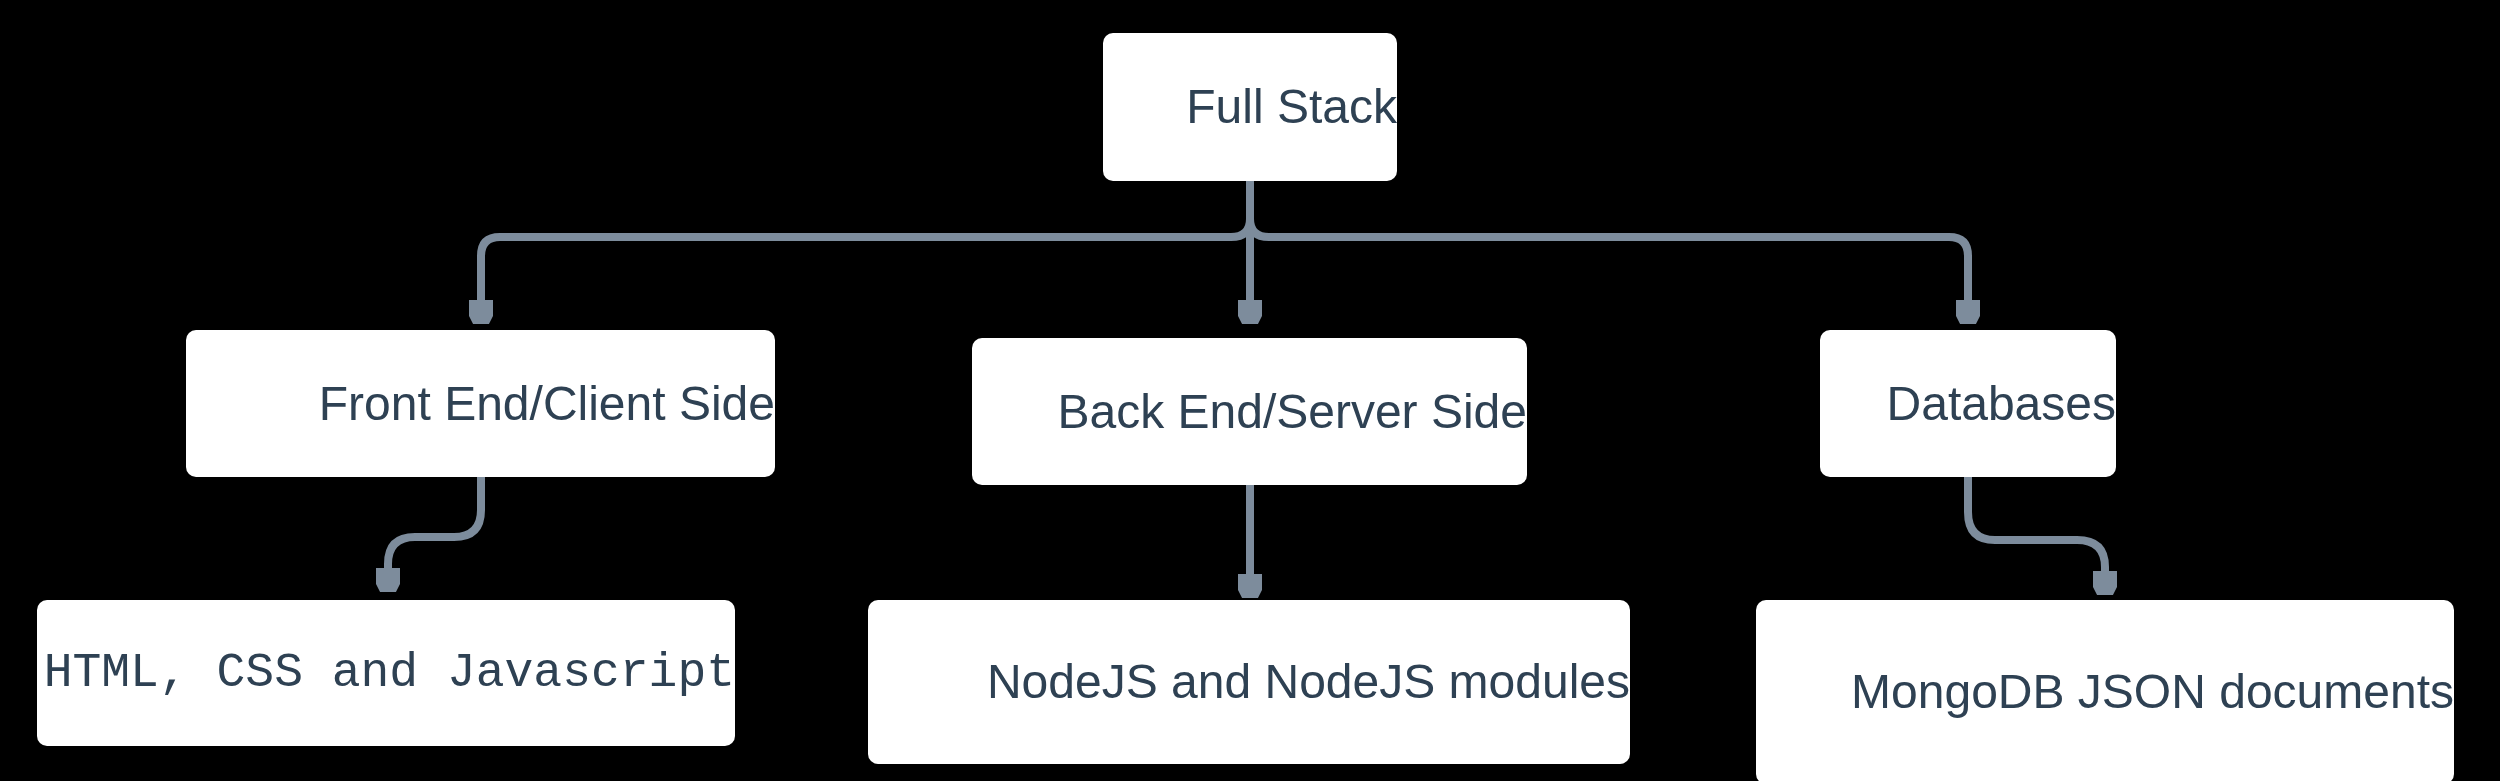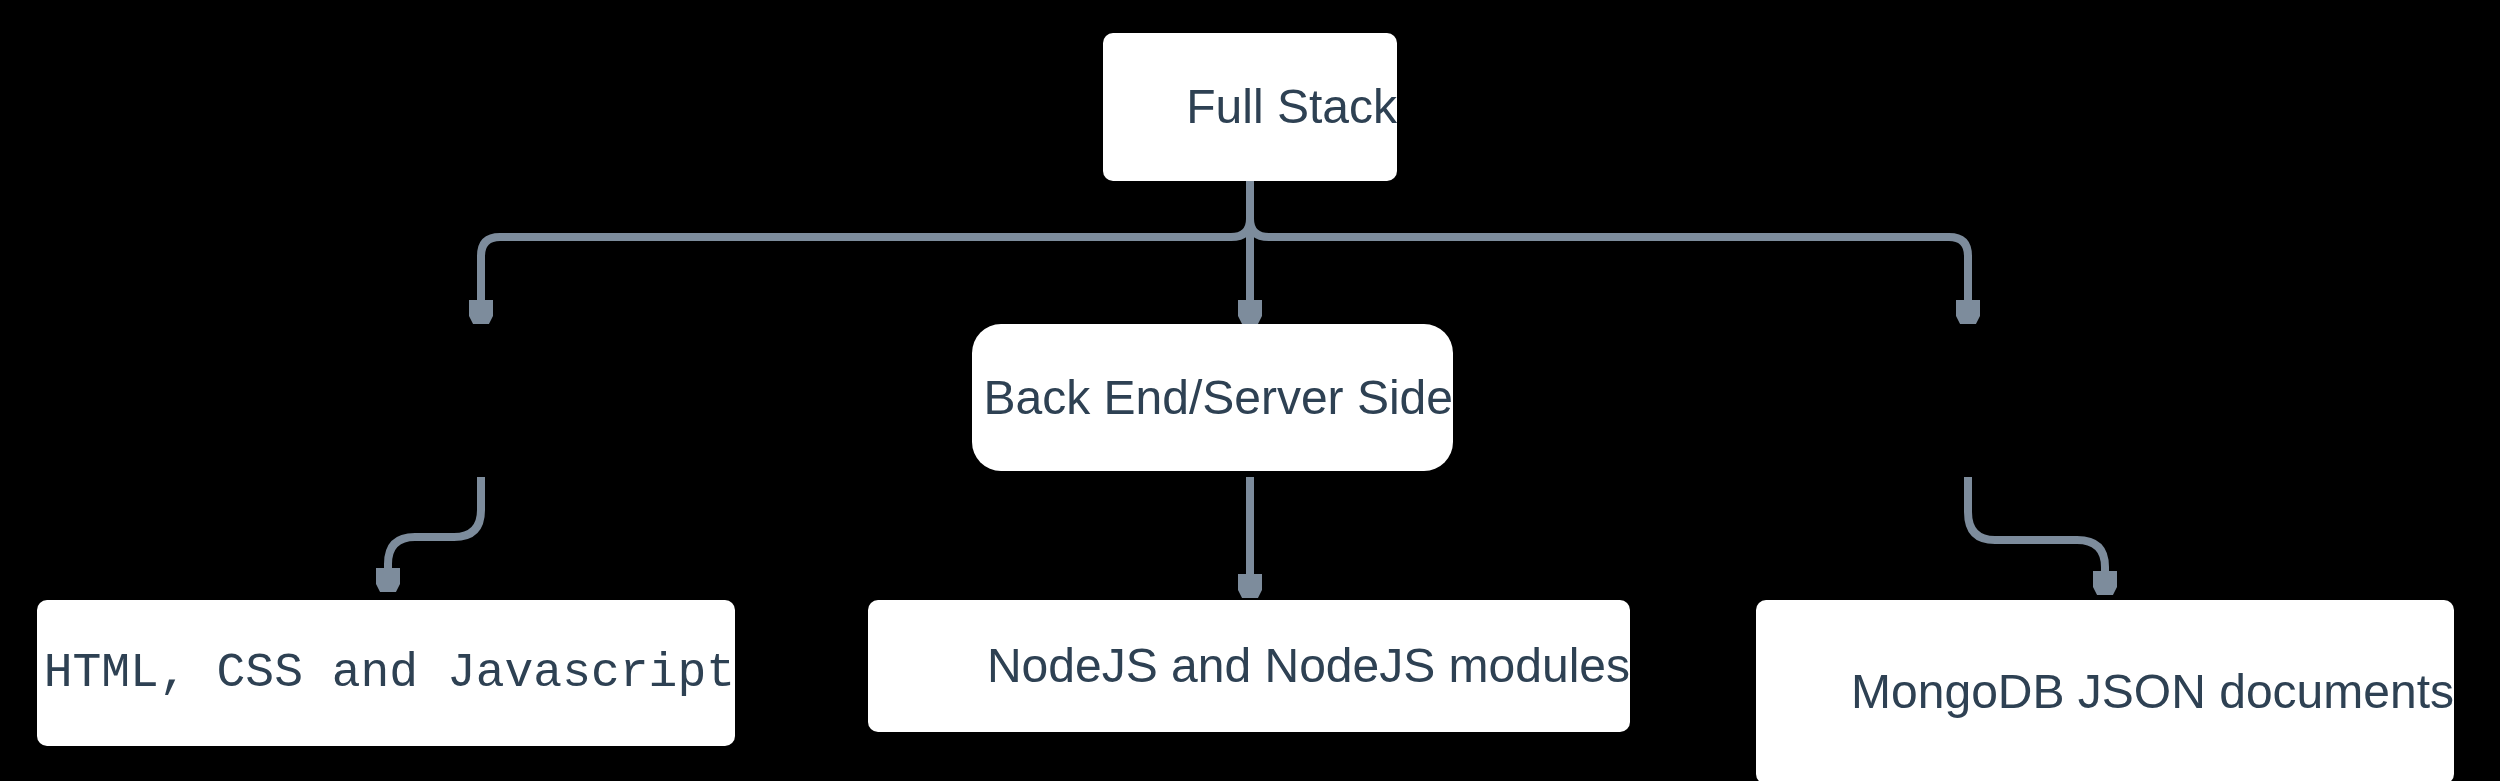--- a/index.html
+++ b/index.html
@@ -37,24 +37,24 @@
     align-items: center;
     justify-content: flex-end;
     color: var(--color-node_text);
     font-size: 48px;
     line-height: 1;
     white-space: nowrap;
     text-align: center;
   }
   .node-full-stack { left: 1103px; top: 33px;  width: 294px; height: 148px; }
   .node-front-end  { left: 186px;  top: 330px; width: 589px; height: 147px; }
-  .node-back-end   { left: 972px;  top: 324px; width: 481px; height: 147px; border-radius: 29px; }
+  .node-back-end   { left: 972px;  top: 338px; width: 555px; height: 147px; }
   .node-databases  { left: 1820px; top: 330px; width: 296px; height: 147px; }
   .node-html-css-js{ left: 37px;   top: 600px; width: 698px; height: 146px; font-family: Liberation Mono, monospace; }
-  .node-nodejs     { left: 868px;  top: 600px; width: 762px; height: 132px; }
+  .node-nodejs     { left: 868px;  top: 600px; width: 762px; height: 164px; }
   .node-mongodb    { left: 1756px; top: 600px; width: 698px; height: 184px; }
 </style>
 </head>
 <body>
 
 <div class="canvas">
 
   <svg class="edges" viewBox="0 0 2500 781" xmlns="http://www.w3.org/2000/svg">
     <defs>
       <marker id="arrow" viewBox="0 0 12 12" refX="11" refY="6" markerWidth="24" markerHeight="24" markerUnits="userSpaceOnUse" orient="auto">
@@ -66,25 +66,31 @@
     <path d="M1250 181 L1250 322" marker-end="url(#arrow)"></path>
     <path d="M481 477 L481 510 Q481 537 454 537 L415 537 Q388 537 388 564 L388 590" marker-end="url(#arrow)"></path>
     <path d="M1250 477 L1250 596" marker-end="url(#arrow)"></path>
     <path d="M1968 477 L1968 512 Q1968 540 1995 540 L2077 540 Q2105 540 2105 567 L2105 593" marker-end="url(#arrow)"></path>
   </svg>
 
   <div class="node node-full-stack">
     <span>Full Stack</span>
   </div>
 
+  <div class="node node-front-end">
+    <span>Front End/Client Side</span>
+  </div>
 
   <div class="node node-back-end">
     <span>Back End/Server Side</span>
   </div>
 
+  <div class="node node-databases">
+    <span>Databases</span>
+  </div>
 
   <div class="node node-html-css-js">
     <span>HTML, CSS and Javascript</span>
   </div>
 
   <div class="node node-nodejs">
     <span>NodeJS and NodeJS modules</span>
   </div>
 
   <div class="node node-mongodb">

